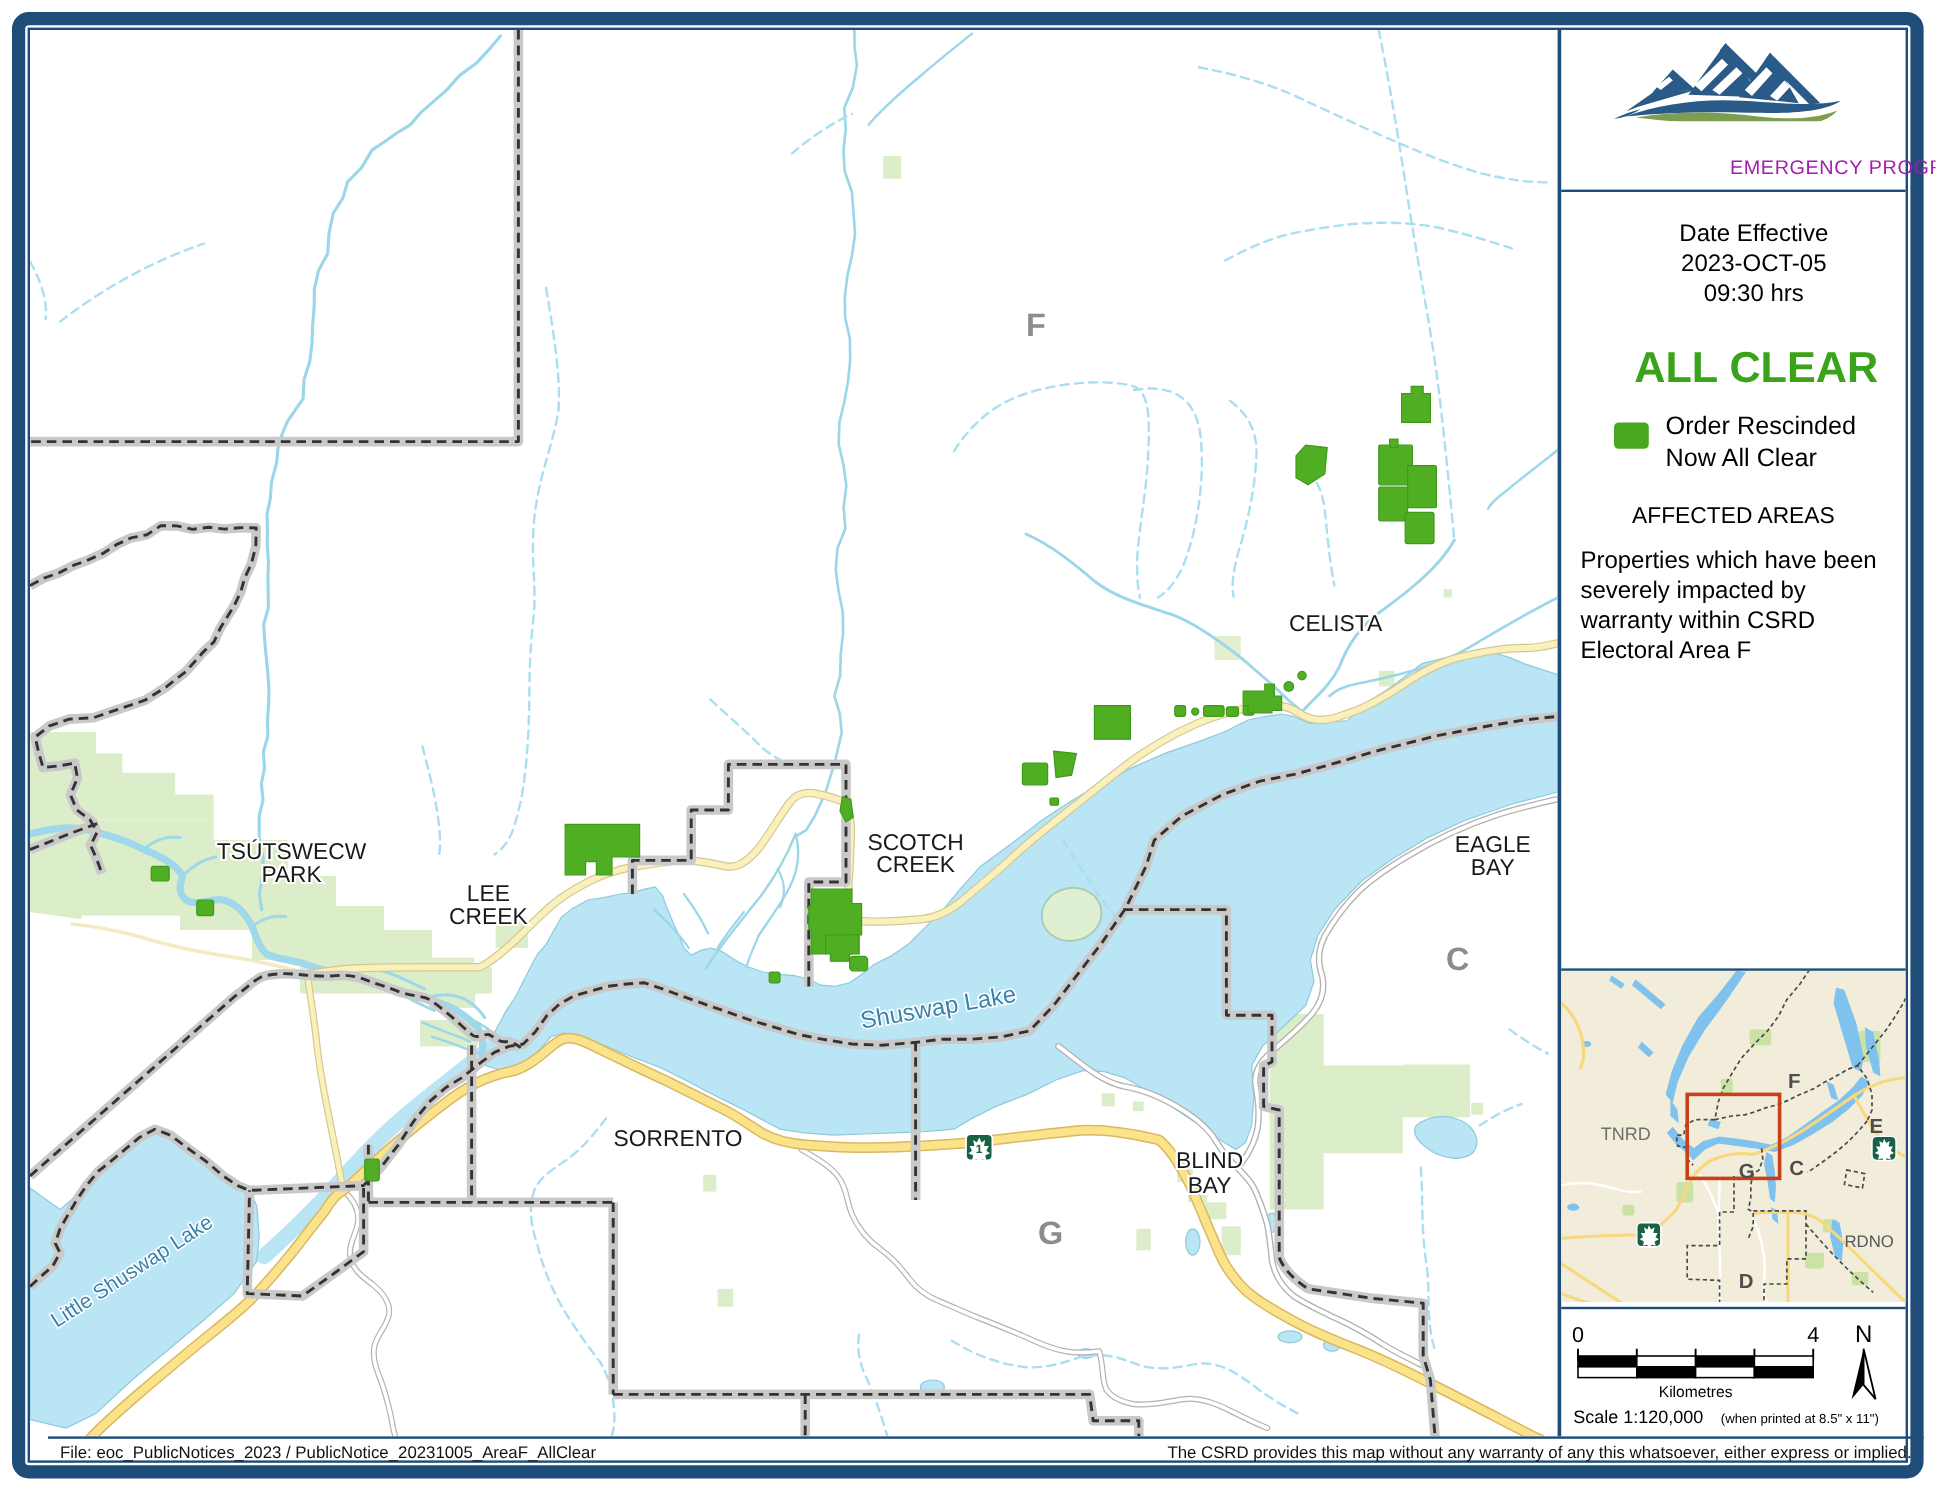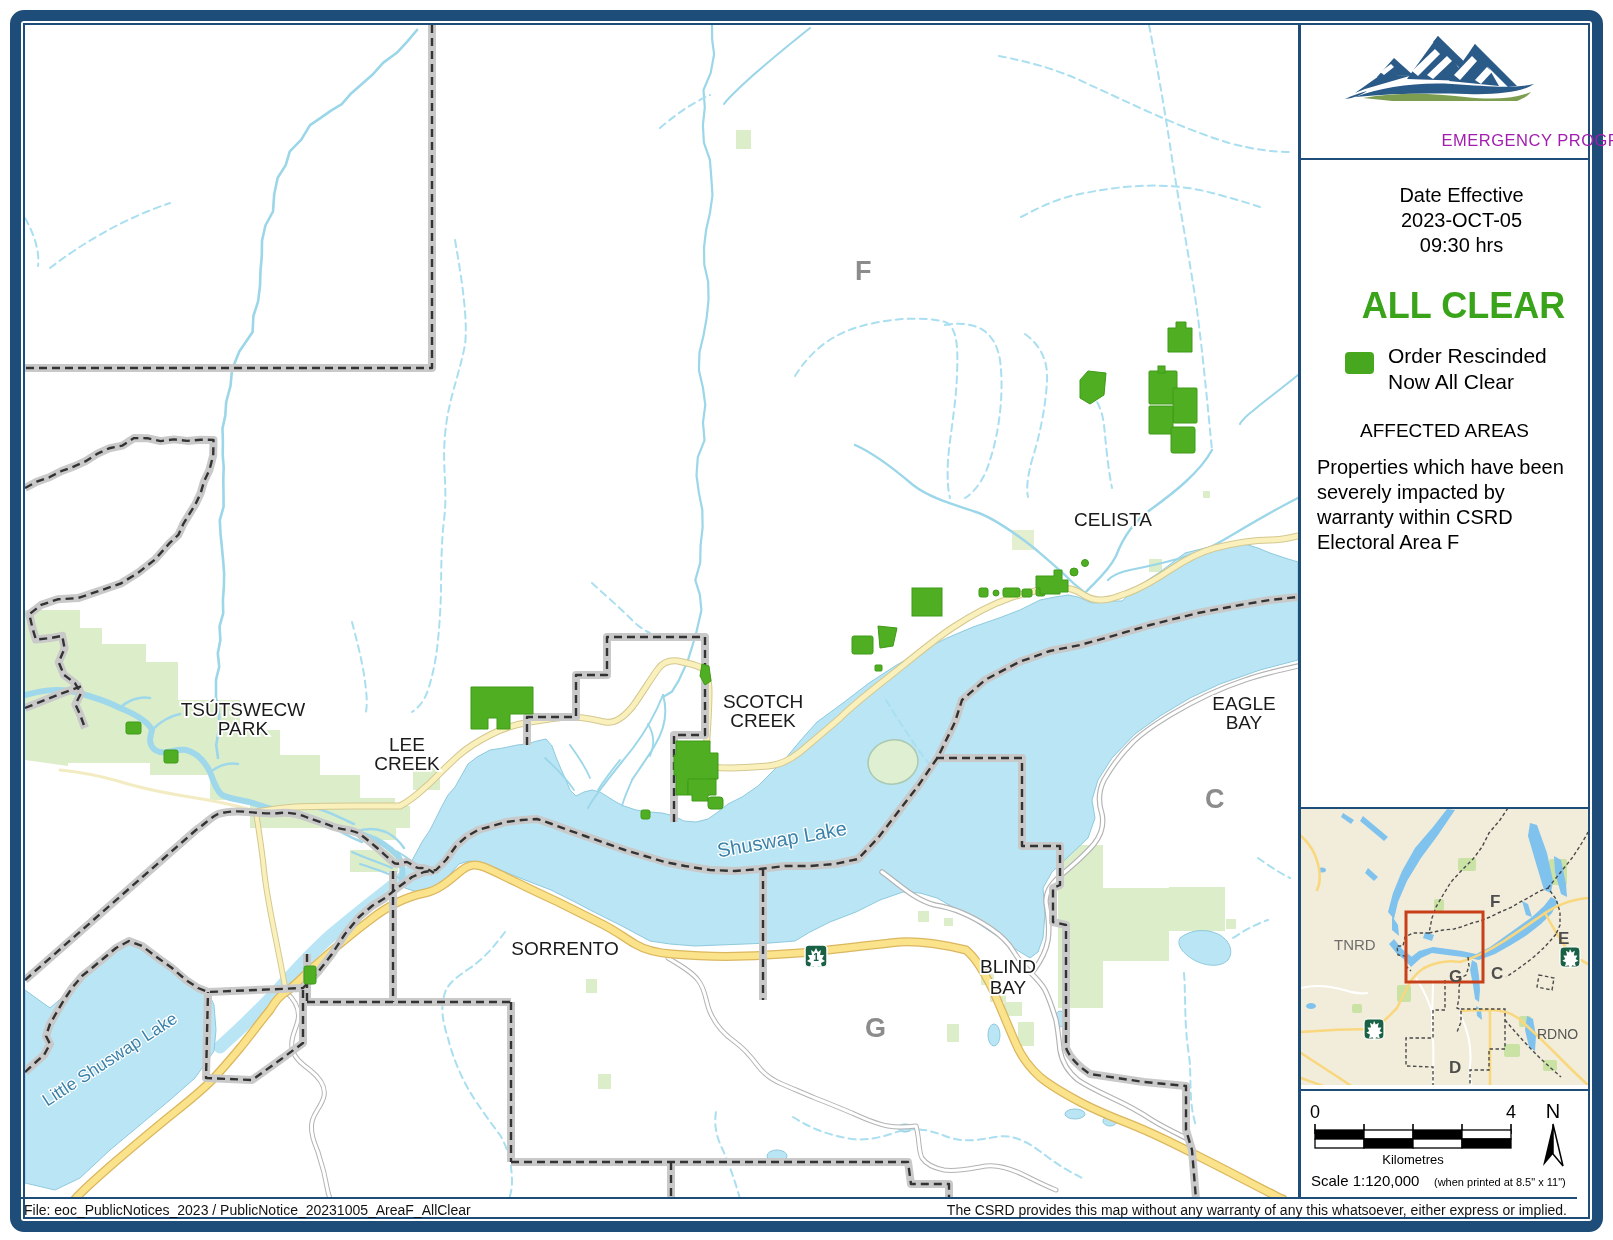--- a/index.html
+++ b/index.html
@@ -414,18 +414,18 @@
   <text x="252" y="28" font-size="20" fill="#000" text-anchor="middle" font-family="Liberation Sans, sans-serif">N</text>
   <path d="M252,34 L242,76 L252,64 Z" fill="#000"></path>
   <path d="M252,34 L262,76 L252,64 Z" fill="#fff" stroke="#000" stroke-width="1.5"></path>
 
   <text x="10" y="96" font-size="15" fill="#000" font-family="Liberation Sans, sans-serif">Scale  1:120,000</text>
   <text x="133" y="96" font-size="11" fill="#000" font-family="Liberation Sans, sans-serif">(when printed at 8.5" x 11")</text>
 </svg>
 </div>
 </div>
 
-<div class="abs" style="left:14px;top:1197px;width:1563px;height:23px;border-top:2px solid #1d4d78;font-size:14px;color:#111;">
+<div class="abs" style="left:40px;top:1197px;width:1563px;height:23px;border-top:2px solid #1d4d78;font-size:14px;color:#111;">
 
   <div class="abs" style="left:10px;top:3px;">File: eoc_PublicNotices_2023 / PublicNotice_20231005_AreaF_AllClear</div>
 
   <div class="abs" style="right:10px;top:3px;">The CSRD provides this map without any warranty of any this whatsoever, either express or implied.</div>
 </div>
 
 </body></html>

